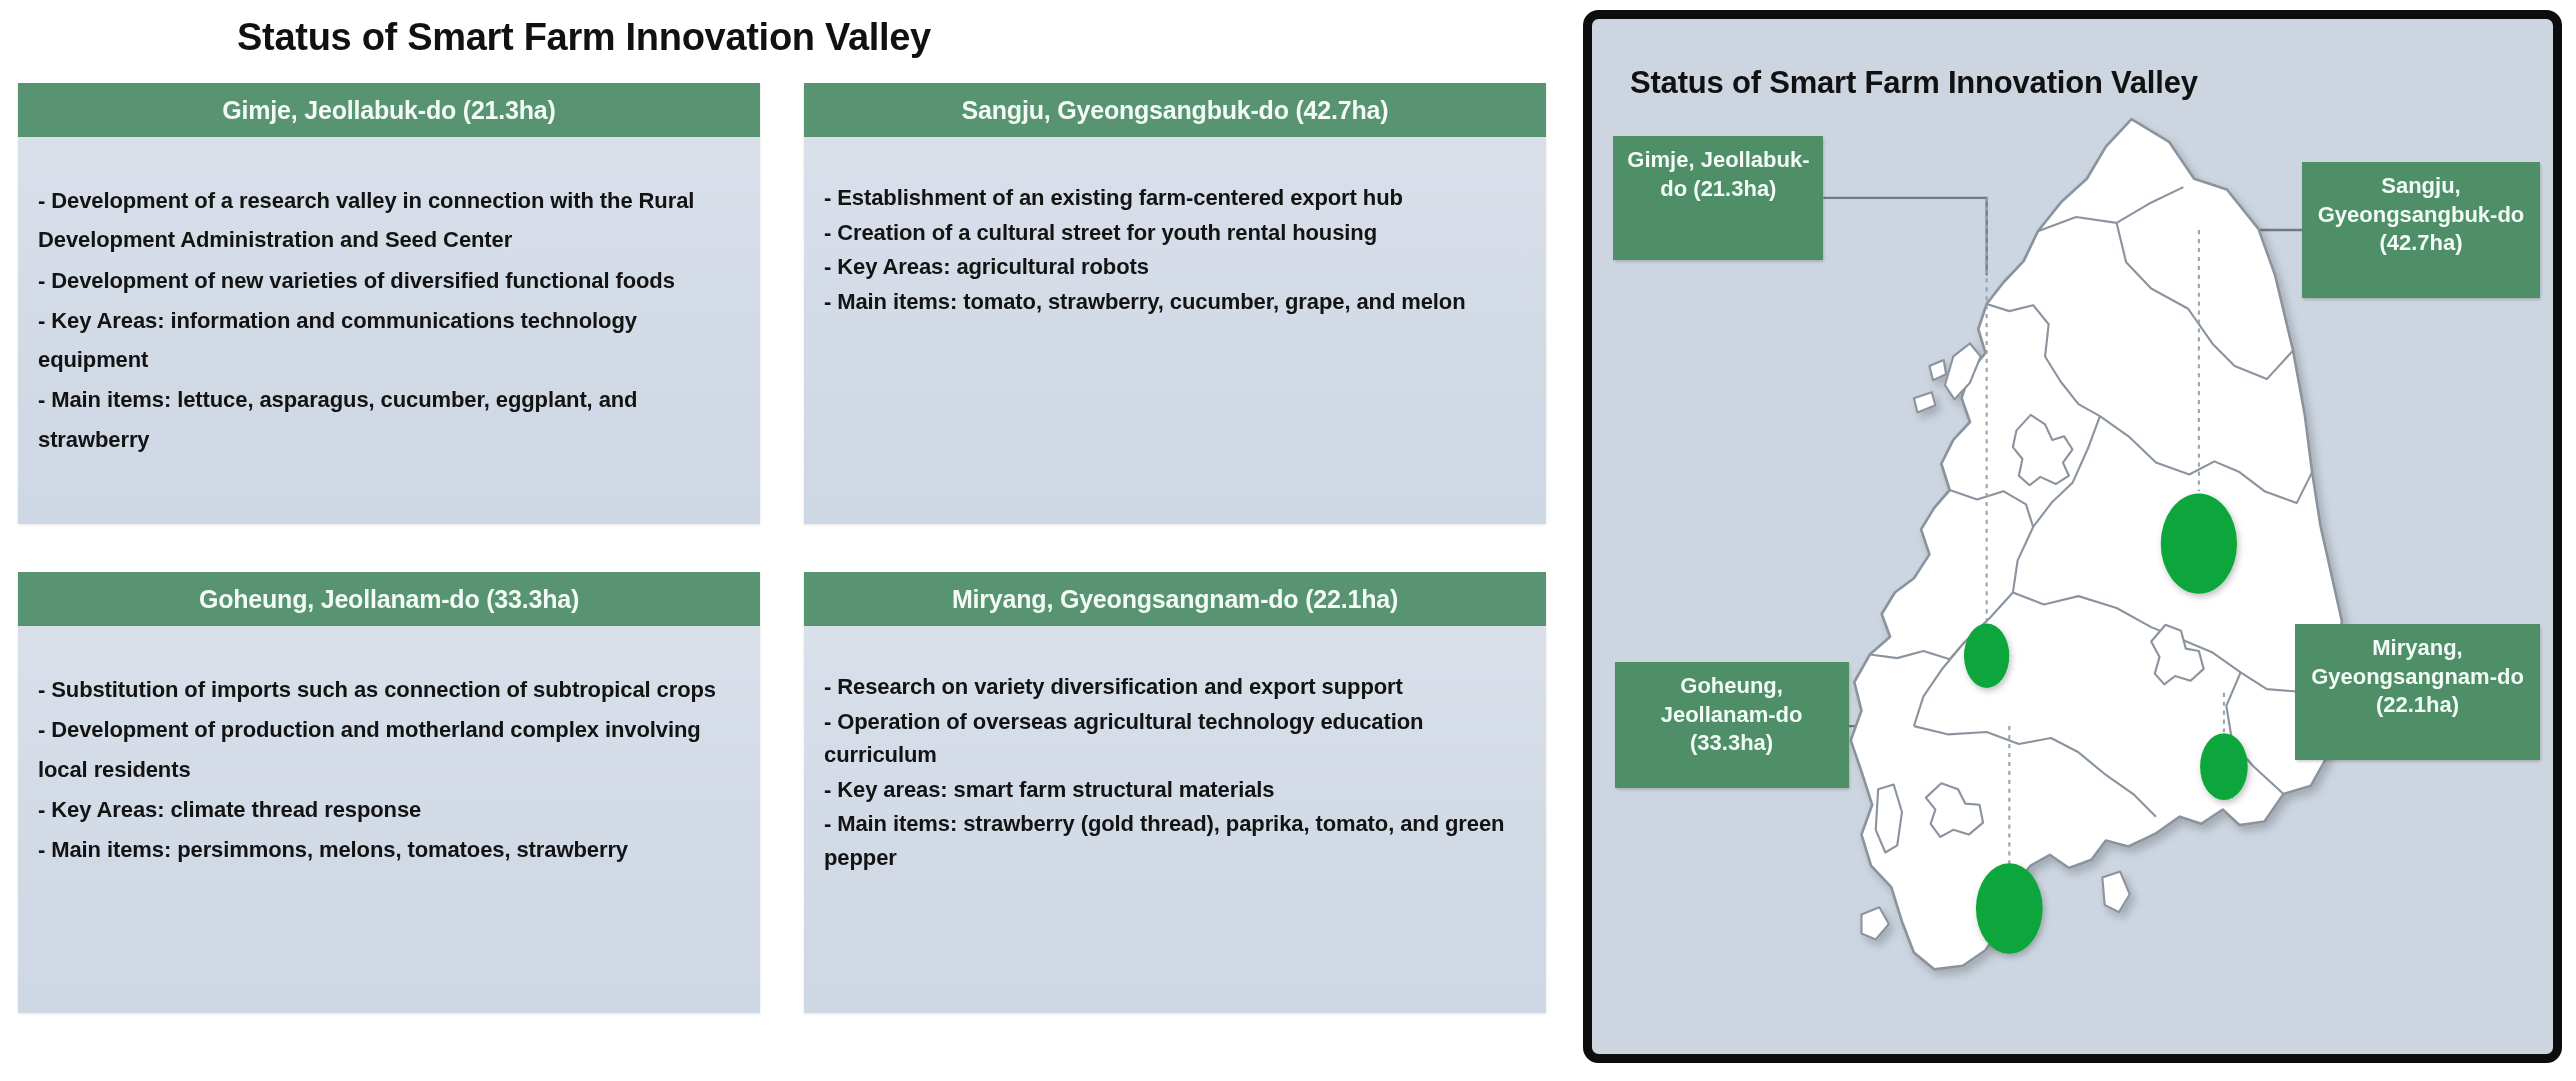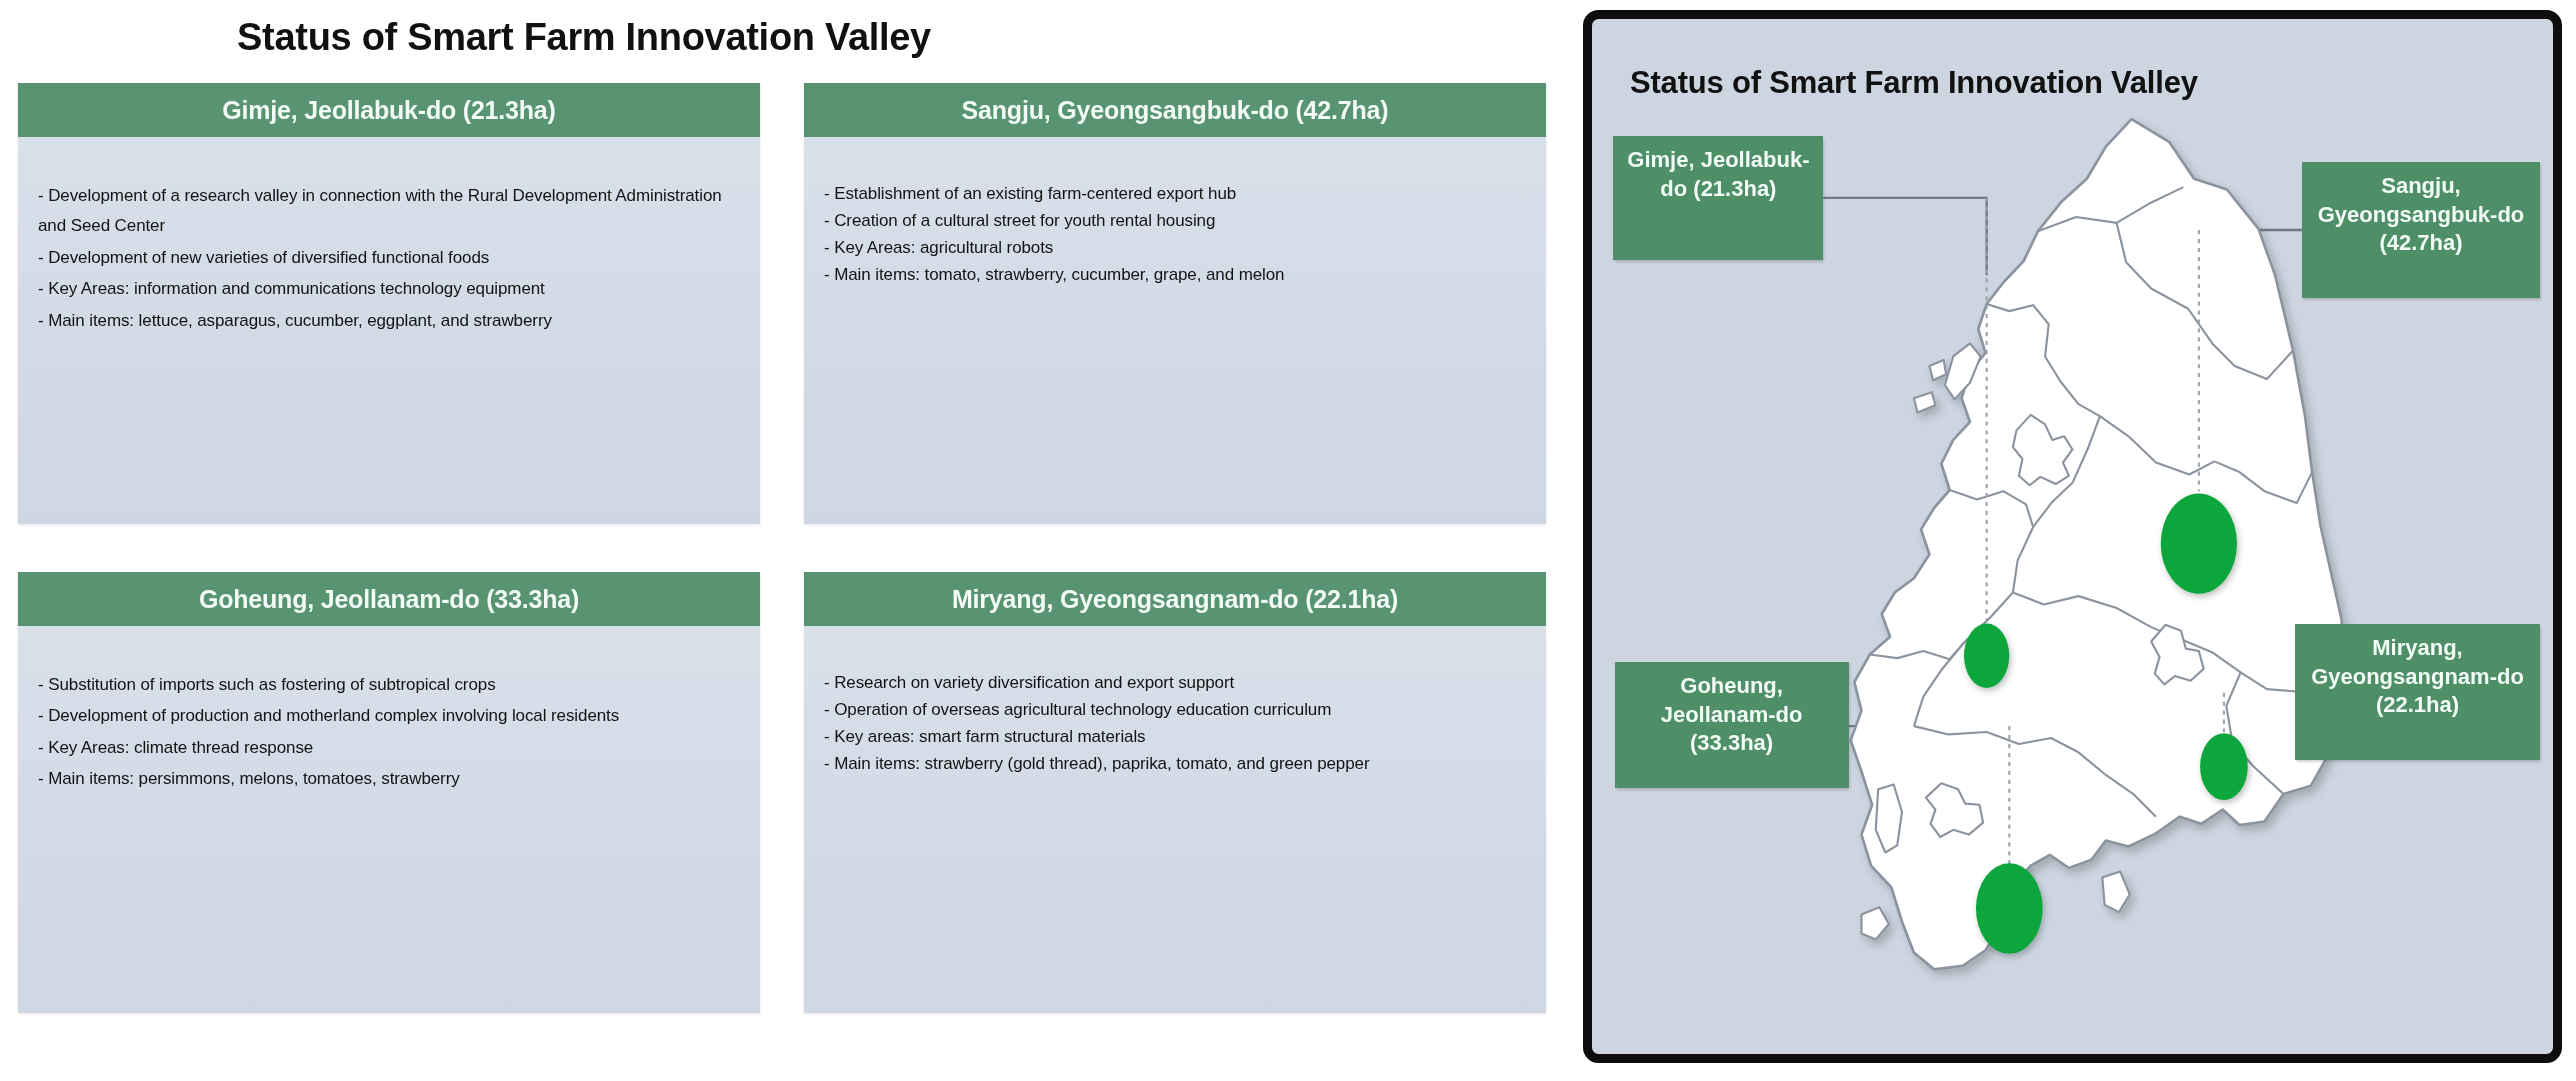--- a/index.html
+++ b/index.html
@@ -25,21 +25,21 @@
     height:54px;line-height:54px;white-space:nowrap;overflow:hidden;
     box-shadow:0 1.2px 1.8px rgba(0,0,0,.18);
   }
   .card-body{
     background:linear-gradient(180deg,#d9e0ea 0%,#d2dae6 55%,#ced7e4 100%);
     min-height:387px;padding:44px 20px 15.5px 20px;box-sizing:border-box;
     box-shadow:0 1.2px 2.4px rgba(0,0,0,.10);
   }
   .card.c0 .card-body,.card.c2 .card-body{min-height:387px;}
   .bullet{
-    font-size:17px;font-weight:normal;color:#131313;line-height:1.52;
+    font-size:22px;font-weight:bold;color:#131313;line-height:1.52;
     margin:0 0 1.2px 0;letter-spacing:-0.1px;
   }
   .card.c0 .bullet,.card.c2 .bullet{line-height:1.78;}
 
   
   .mapwrap{
     position:absolute;left:1583px;top:9.5px;width:979px;height:1053px;
     border:9.5px solid #0d0d0d;border-radius:15.5px;box-sizing:border-box;
     background:#ccd5e0;overflow:hidden;
   }
@@ -86,21 +86,21 @@
           <p class="bullet">- Establishment of an existing farm-centered export hub</p>
           <p class="bullet">- Creation of a cultural street for youth rental housing</p>
           <p class="bullet">- Key Areas: agricultural robots</p>
           <p class="bullet">- Main items: tomato, strawberry, cucumber, grape, and melon</p>
         </div>
       </div>
 
       <div class="card c2">
         <div class="card-head">Goheung, Jeollanam-do (33.3ha)</div>
         <div class="card-body">
-          <p class="bullet">- Substitution of imports such as fostering of subtropical crops</p>
+          <p class="bullet">- Substitution of imports such as connection of subtropical crops</p>
           <p class="bullet">- Development of production and motherland complex involving local residents</p>
           <p class="bullet">- Key Areas: climate thread response</p>
           <p class="bullet">- Main items: persimmons, melons, tomatoes, strawberry</p>
         </div>
       </div>
 
       <div class="card c3">
         <div class="card-head">Miryang, Gyeongsangnam-do (22.1ha)</div>
         <div class="card-body">
           <p class="bullet">- Research on variety diversification and export support</p>

